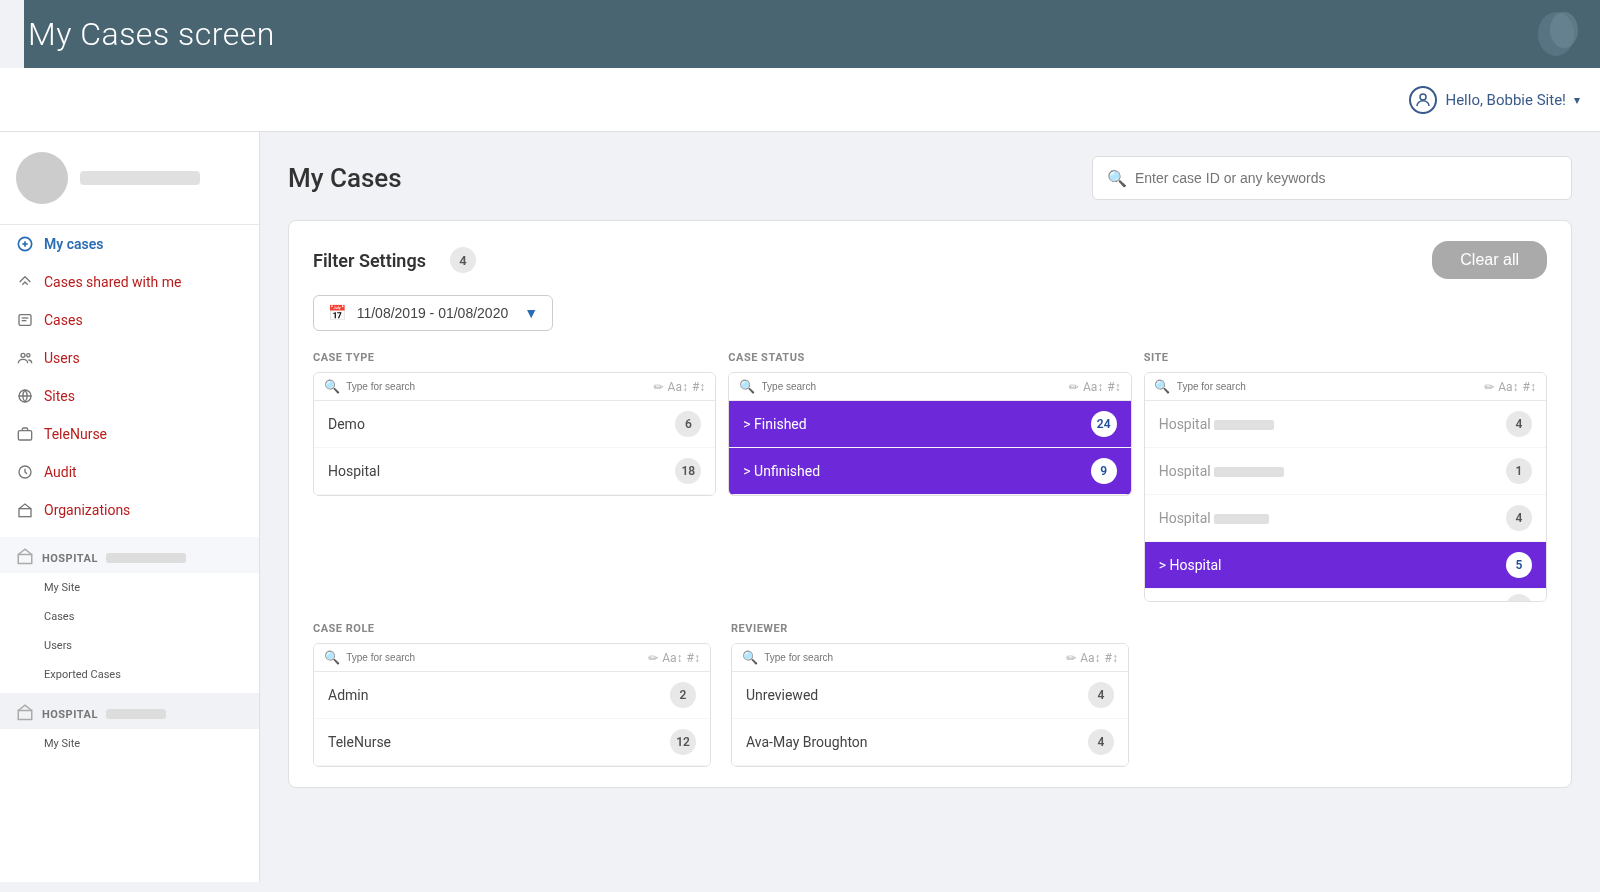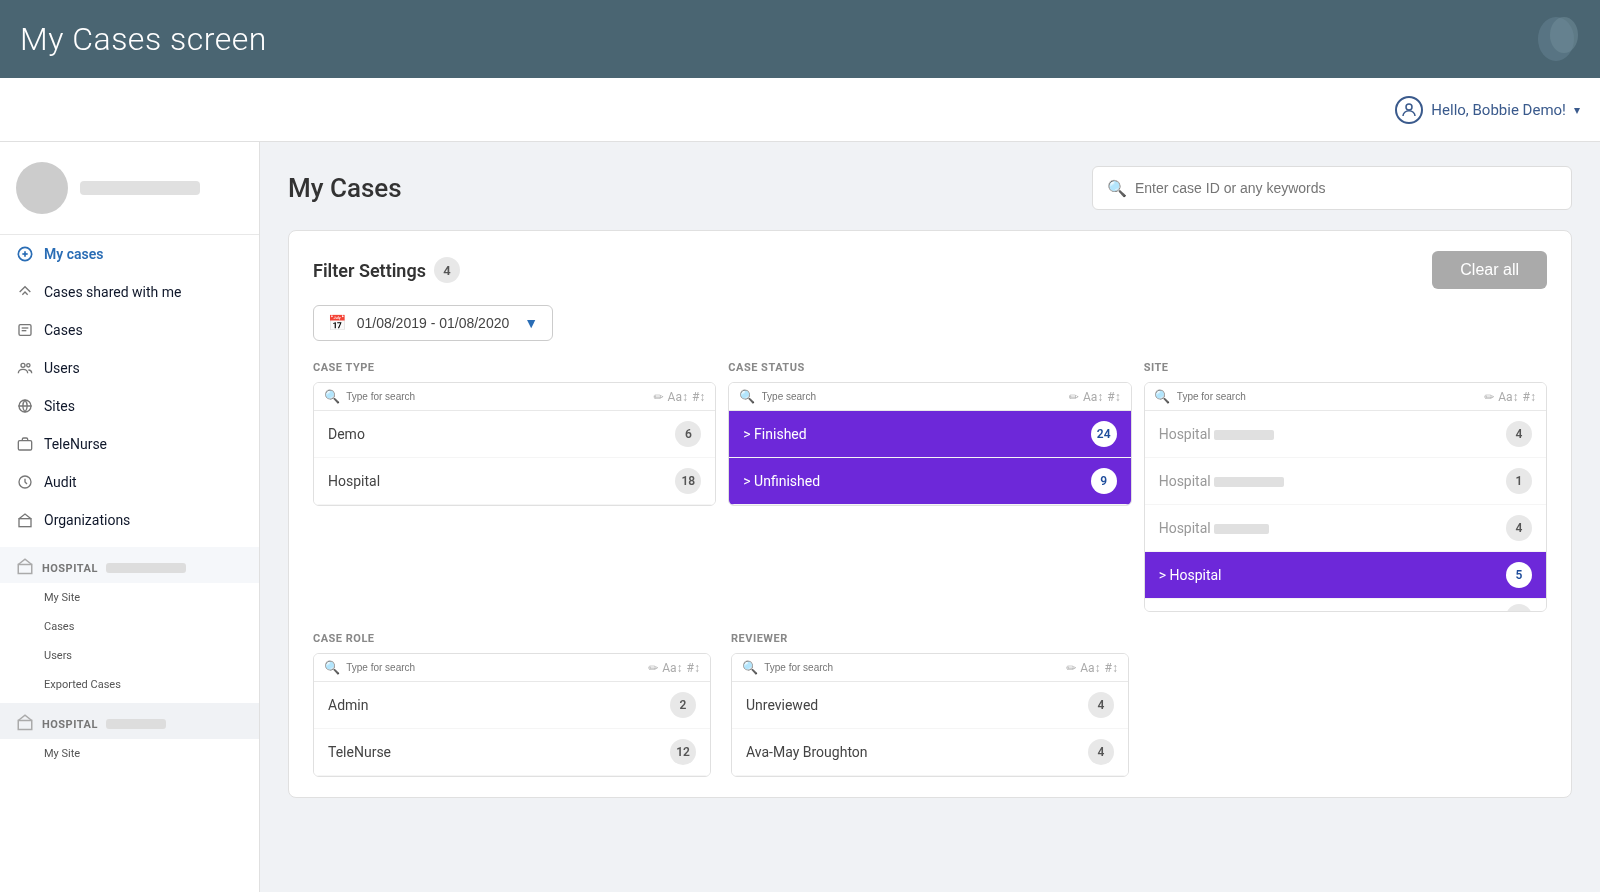--- a/index.html
+++ b/index.html
@@ -1,25 +1,26 @@
 <!DOCTYPE html>
 <html><head>
   <meta charset="utf-8">
   <style>
     * { box-sizing: border-box; margin: 0; padding: 0; }
     body { font-family: -apple-system, BlinkMacSystemFont, 'Segoe UI', Roboto, sans-serif; background: #f0f2f5; min-height: 892px; overflow: hidden; }
 
     
     .top-header {
       background: #4a6572;
-      height: 78px;
-      display: flex;
-      align-items: center;
-      padding: 0 20px;
+      height: 68px;
+      display: flex;
+      align-items: center;
+      padding: 0 4px;
       position: relative;
+      margin-left: 24px;
     }
     .top-header-title {
       color: #fff;
       font-size: 32px;
       font-weight: 300;
       letter-spacing: 0.5px;
     }
     .top-header-logo {
       position: absolute;
       right: 20px;
@@ -98,21 +99,21 @@
       border-radius: 4px;
     }
 
     .sidebar-nav-item {
       display: flex;
       align-items: center;
       gap: 10px;
       padding: 10px 16px;
       cursor: pointer;
       font-size: 14px;
-      color: #0f172a;
+      color: #b91c1c;
     }
     .sidebar-nav-item.active { color: #2a6db5; font-weight: 600; }
     .sidebar-nav-item .nav-icon { width: 18px; height: 18px; display: flex; align-items: center; justify-content: center; font-size: 16px; color: #777; flex-shrink: 0; }
     .sidebar-nav-item.active .nav-icon { color: #2a6db5; }
 
     .sidebar-section-header {
       padding: 10px 16px 4px;
       font-size: 11px;
       font-weight: 700;
       color: #888;
@@ -183,37 +184,37 @@
       align-items: center;
       justify-content: space-between;
       margin-bottom: 16px;
     }
     .filter-title {
       font-size: 18px;
       font-weight: 600;
       color: #333;
       display: flex;
       align-items: center;
-      gap: 8px;
+      gap: 24px;
     }
     .filter-count-badge {
       background: #e8e8e8;
       color: #555;
       border-radius: 50%;
       width: 26px;
       height: 26px;
       display: flex; align-items: center; justify-content: center;
       font-size: 13px;
       font-weight: 600;
     }
     .clear-all-btn {
       background: #aaa;
       color: #fff;
       border: none;
-      border-radius: 6px;
+      border-radius: 16px;
       padding: 10px 28px;
       font-size: 16px;
       cursor: pointer;
     }
 
     .date-picker-btn {
       display: flex;
       align-items: center;
       gap: 10px;
       background: #fff;
@@ -320,21 +321,21 @@
 </div>
 
 <div class="secondary-header">
   <div class="user-info">
     <div class="user-icon">
       <svg width="18" height="18" viewBox="0 0 24 24" fill="none" stroke="#3a5a8c" stroke-width="2">
         <circle cx="12" cy="8" r="4"></circle>
         <path d="M4 20c0-4 3.6-7 8-7s8 3 8 7"></path>
       </svg>
     </div>
-    <span>Hello, Bobbie Demo!</span>
+    <span>Hello, Bobbie Site!</span>
     <span class="chevron-down">▾</span>
   </div>
 </div>
 
 <div class="layout">
 
   <div class="sidebar">
     <div class="sidebar-avatar-area">
       <div class="avatar-circle"></div>
       <div class="avatar-name"></div>
@@ -469,21 +470,21 @@
       <div class="filter-header">
         <div class="filter-title">
           <span>Filter Settings</span>
           <div class="filter-count-badge">4</div>
         </div>
         <button class="clear-all-btn">Clear all</button>
       </div>
 
       <button class="date-picker-btn">
         <span class="cal-icon">📅</span>
-        <span>01/08/2019 - 01/08/2020</span>
+        <span>11/08/2019 - 01/08/2020</span>
         <span class="dd-arrow">▼</span>
       </button>
 
       <div class="filters-grid">
 
         <div>
           <div class="filter-col-label">CASE TYPE</div>
           <div class="filter-col-box">
             <div class="filter-search-row">
               <span style="color:#aaa;font-size:13px;">🔍</span>

